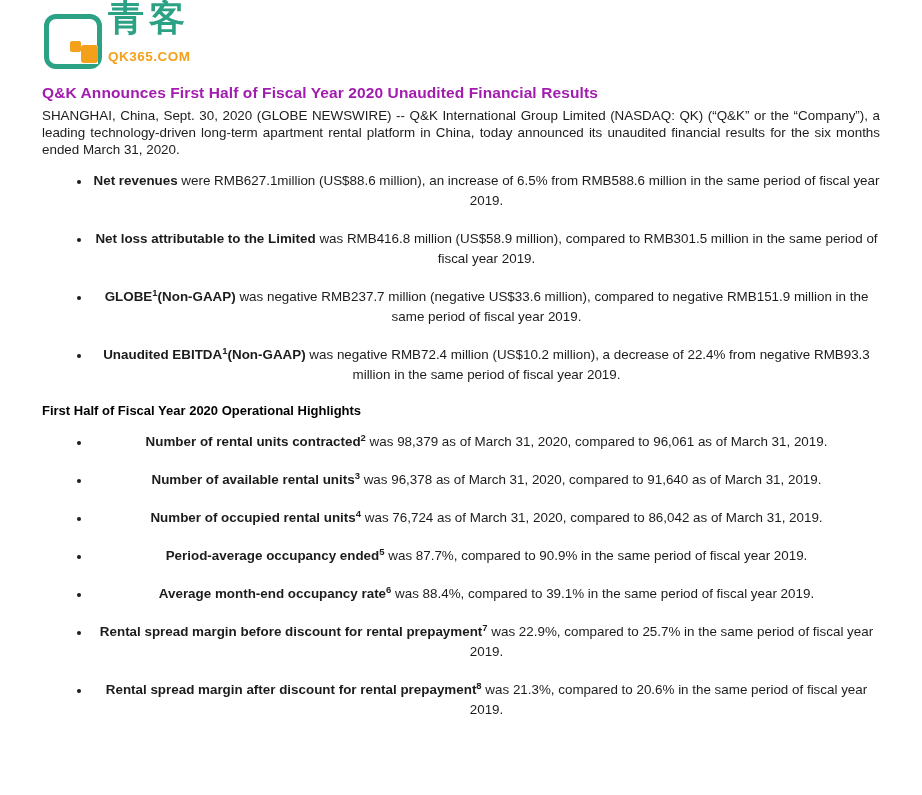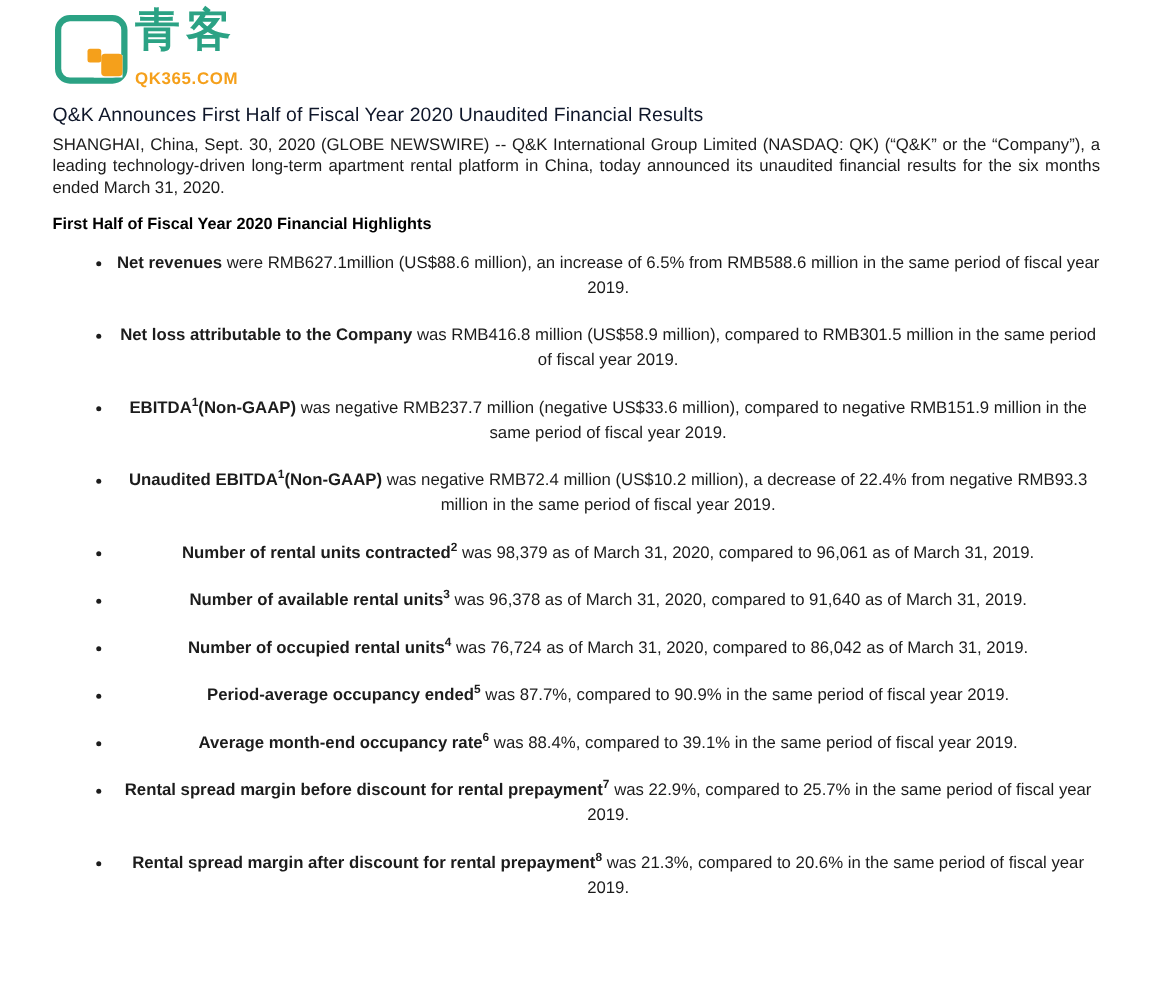--- a/index.html
+++ b/index.html
@@ -7,21 +7,21 @@
     position:relative;
     width:922px; height:795px;
     box-sizing:border-box;
     padding:8px 42px 0 42px;
     background:#ffffff;
     font-family:"Liberation Sans", sans-serif;
     color:#1c1c1c;
     overflow:hidden;
   }
   
-  .logo { display:flex; align-items:center; gap:10px; height:56px; }
+  .logo { display:flex; align-items:flex-end; gap:10px; height:56px; }
   .qmark { position:relative; width:56px; height:52px; flex:0 0 auto; }
   .qmark .ring {
     position:absolute; left:2px; top:2px; width:48px; height:45px;
     border:5px solid var(--green,#2BA284); border-radius:12px;
   }
   .qmark .gap-eraser {
     position:absolute; right:0; bottom:0; width:23px; height:18px; background:#fff;
   }
   .qmark .sq-small {
     position:absolute; left:28px; top:29px; width:11px; height:11px;
@@ -35,21 +35,21 @@
   .logo-cn {
     color:var(--green,#2BA284); font-weight:bold; font-size:36px;
     letter-spacing:5px; line-height:38px;
   }
   .logo-domain {
     color:var(--orange,#F5A01B); font-weight:bold; font-size:13.5px;
     letter-spacing:0.5px; line-height:14px; margin-top:13px;
   }
   
   .title {
-    margin:19px 0 0 0; font-size:15.5px; font-weight:normal; color:#0f172a;
+    margin:19px 0 0 0; font-size:15.5px; font-weight:bold; color:#a21caf;
     line-height:19px; letter-spacing:0.1px;
   }
   .date { margin-top:14px; font-size:13.4px; line-height:16px; }
   .intro { margin-top:5px; font-size:13.4px; line-height:17px; text-align:justify; }
   .section-heading {
     margin-top:12px; font-size:13px; font-weight:bold; color:#000; line-height:16px;
   }
   ul.highlights { margin:13px 0 0 0; padding:0 0 0 49px; }
   ul.highlights li {
     margin:0 0 18px 0; font-size:13.4px; line-height:20px;
@@ -76,29 +76,29 @@
       <span class="logo-cn">青客</span>
       <span class="logo-domain">QK365.COM</span>
     </div>
   </div>
 
   <h1 class="title">Q&amp;K Announces First Half of Fiscal Year 2020 Unaudited Financial Results</h1>
 
 
   <p class="intro">SHANGHAI, China, Sept. 30, 2020 (GLOBE NEWSWIRE) -- Q&amp;K International Group Limited (NASDAQ: QK) (“Q&amp;K” or the “Company”), a leading technology-driven long-term apartment rental platform in China, today announced its unaudited financial results for the six months ended March 31, 2020.</p>
 
-  <div class="section-heading">First Half of Fiscal Year 2020 Financial Highlights</div>
 
   <ul class="highlights">
     <li><span class="b">Net revenues</span><sup class="b"></sup><span class="b"></span><span> were RMB627.1million (US$88.6 million), an increase of 6.5% from RMB588.6 million in the same period of fiscal year 2019.</span></li>
-    <li><span class="b">Net loss attributable to the Company</span><sup class="b"></sup><span class="b"></span><span> was RMB416.8 million (US$58.9 million), compared to RMB301.5 million in the same period of fiscal year 2019.</span></li>
-    <li><span class="b">EBITDA</span><sup class="b">1</sup><span class="b">(Non-GAAP)</span><span> was negative RMB237.7 million (negative US$33.6 million), compared to negative RMB151.9 million in the same period of fiscal year 2019.</span></li>
+    <li><span class="b">Net loss attributable to the Limited</span><sup class="b"></sup><span class="b"></span><span> was RMB416.8 million (US$58.9 million), compared to RMB301.5 million in the same period of fiscal year 2019.</span></li>
+    <li><span class="b">GLOBE</span><sup class="b">1</sup><span class="b">(Non-GAAP)</span><span> was negative RMB237.7 million (negative US$33.6 million), compared to negative RMB151.9 million in the same period of fiscal year 2019.</span></li>
     <li><span class="b">Unaudited EBITDA</span><sup class="b">1</sup><span class="b">(Non-GAAP)</span><span> was negative RMB72.4 million (US$10.2 million), a decrease of 22.4% from negative RMB93.3 million in the same period of fiscal year 2019.</span></li>
   </ul>
 
+  <div class="section-heading">First Half of Fiscal Year 2020 Operational Highlights</div>
 
   <ul class="highlights">
     <li><span class="b">Number of rental units contracted</span><sup class="b">2</sup><span class="b"></span><span> was 98,379 as of March 31, 2020, compared to 96,061 as of March 31, 2019.</span></li>
     <li><span class="b">Number of available rental units</span><sup class="b">3</sup><span class="b"></span><span> was 96,378 as of March 31, 2020, compared to 91,640 as of March 31, 2019.</span></li>
     <li><span class="b">Number of occupied rental units</span><sup class="b">4</sup><span class="b"></span><span> was 76,724 as of March 31, 2020, compared to 86,042 as of March 31, 2019.</span></li>
     <li><span class="b">Period-average occupancy ended</span><sup class="b">5</sup><span class="b"></span><span> was 87.7%, compared to 90.9% in the same period of fiscal year 2019.</span></li>
     <li><span class="b">Average month-end occupancy rate</span><sup class="b">6</sup><span class="b"></span><span> was 88.4%, compared to 39.1% in the same period of fiscal year 2019.</span></li>
     <li><span class="b">Rental spread margin before discount for rental prepayment</span><sup class="b">7</sup><span class="b"></span><span> was 22.9%, compared to 25.7% in the same period of fiscal year 2019.</span></li>
     <li><span class="b">Rental spread margin after discount for rental prepayment</span><sup class="b">8</sup><span class="b"></span><span> was 21.3%, compared to 20.6% in the same period of fiscal year 2019.</span></li>
   </ul>

